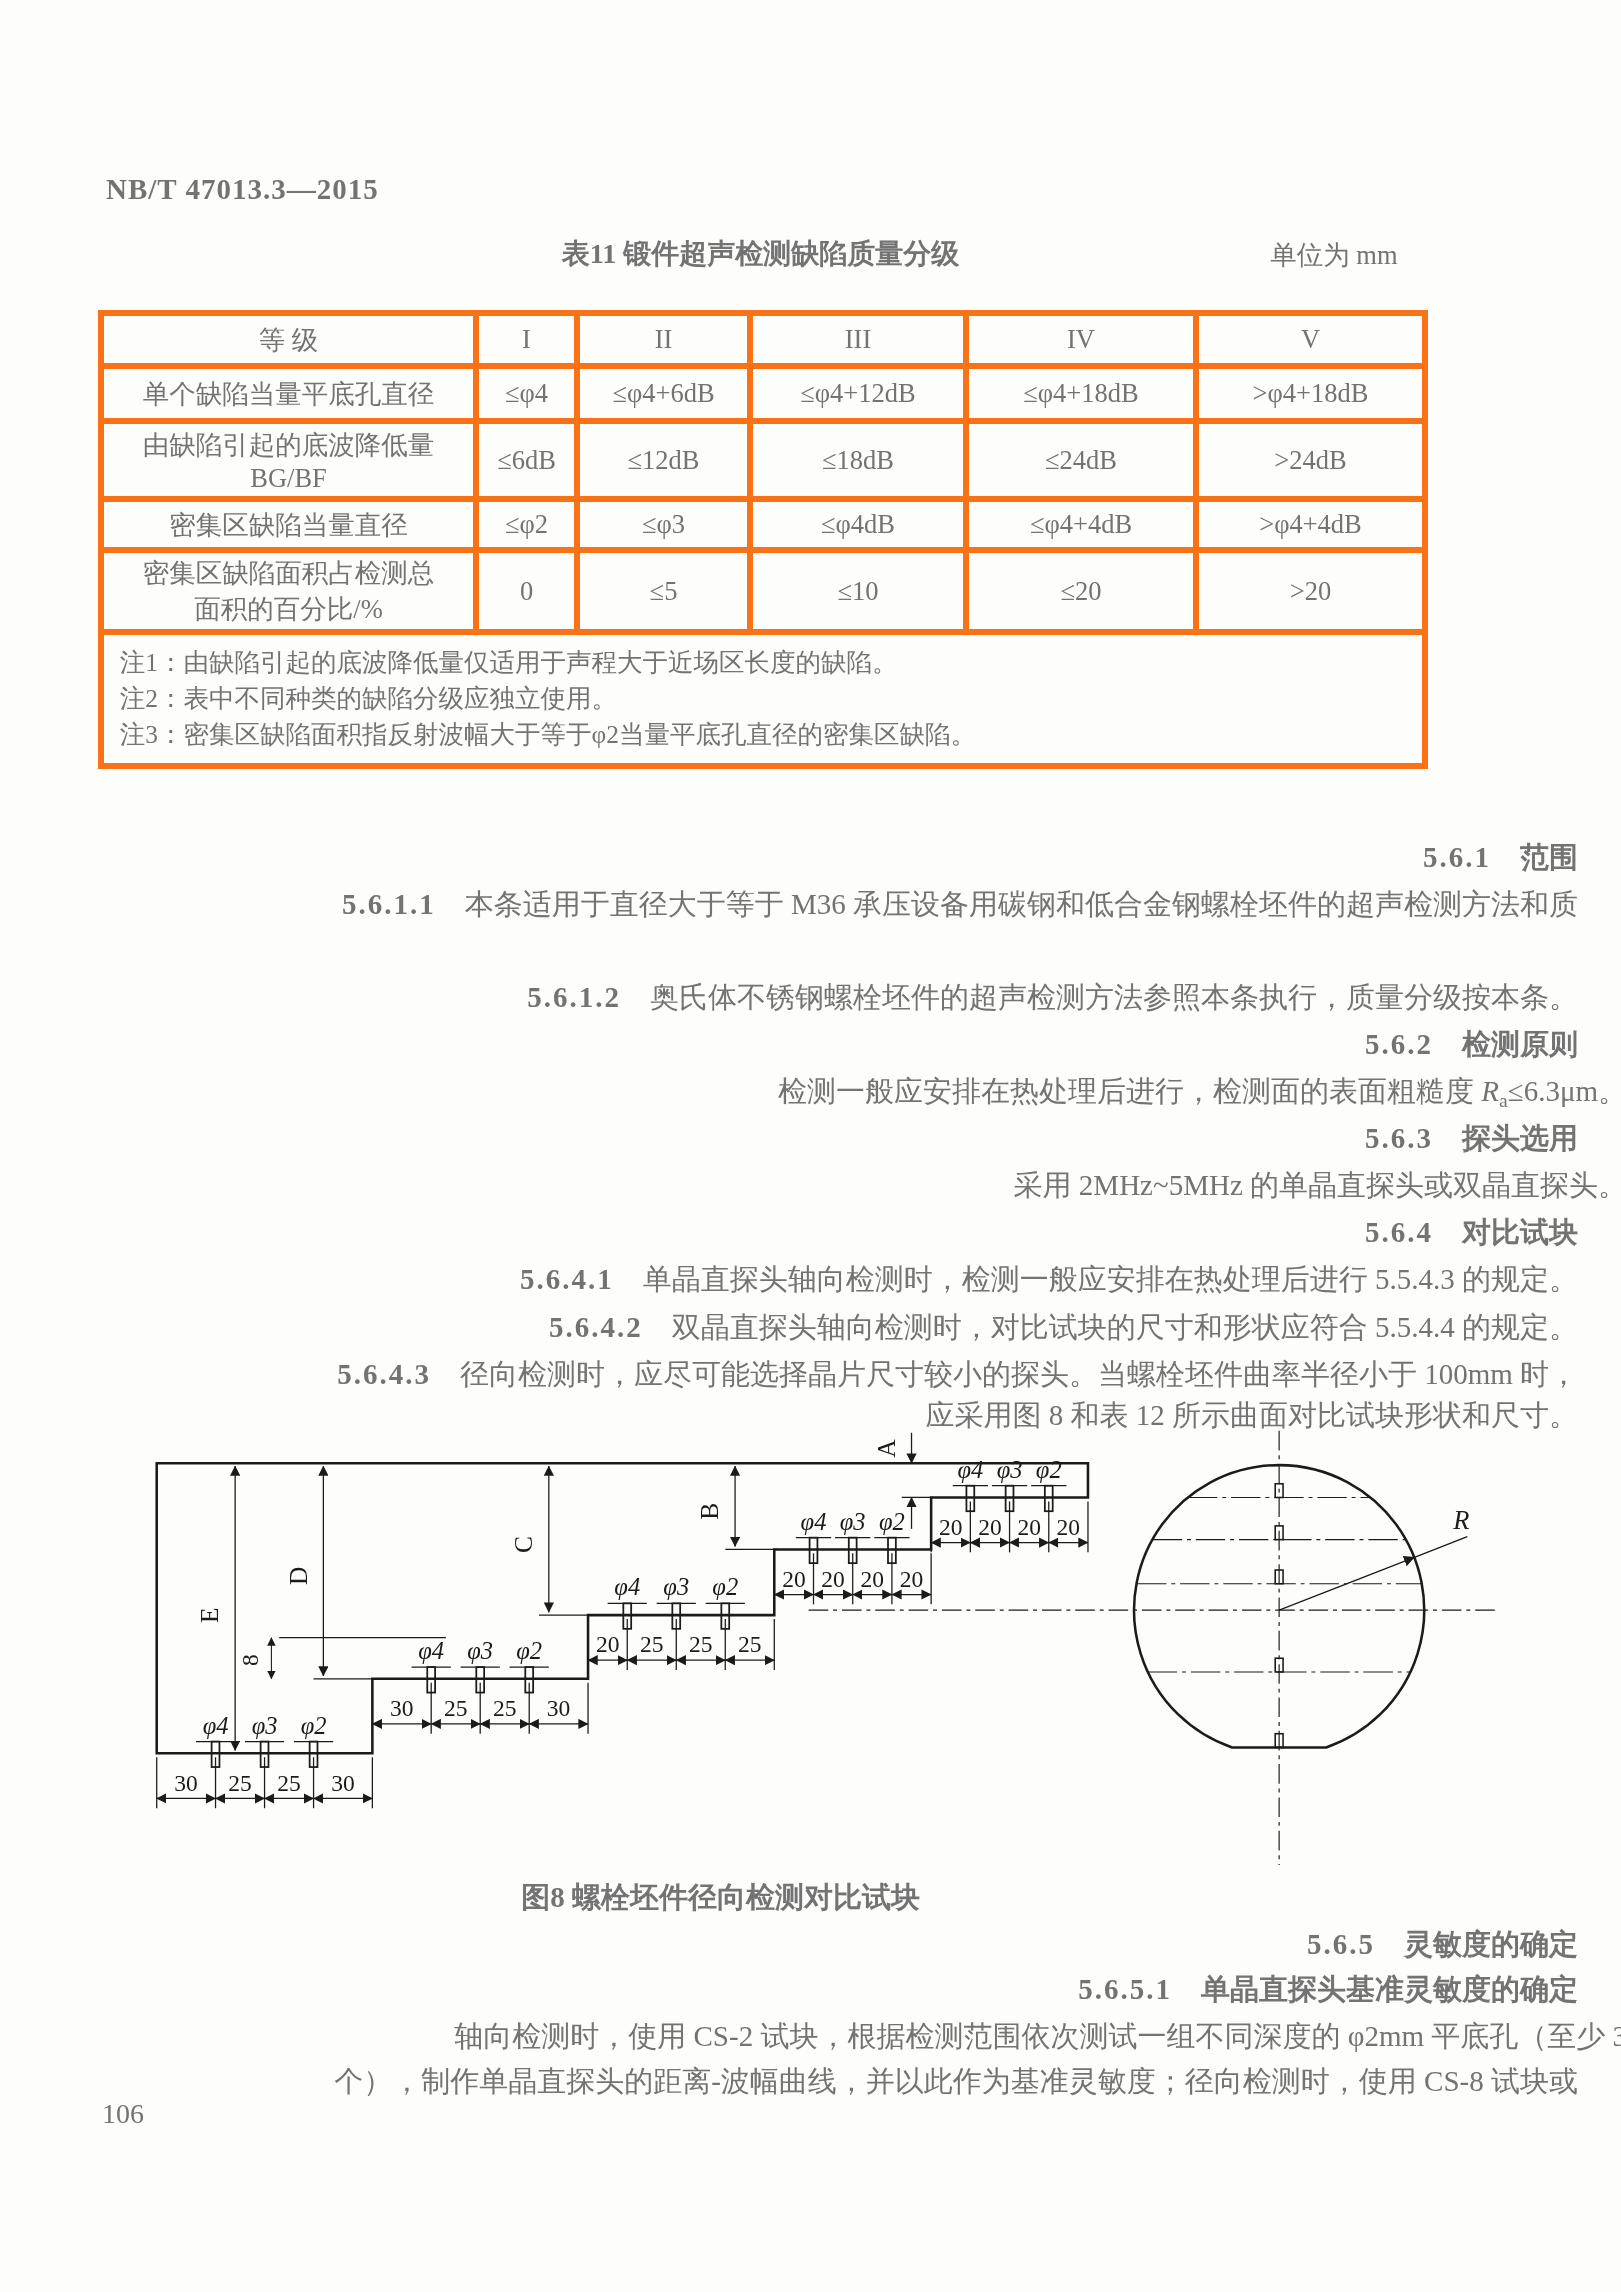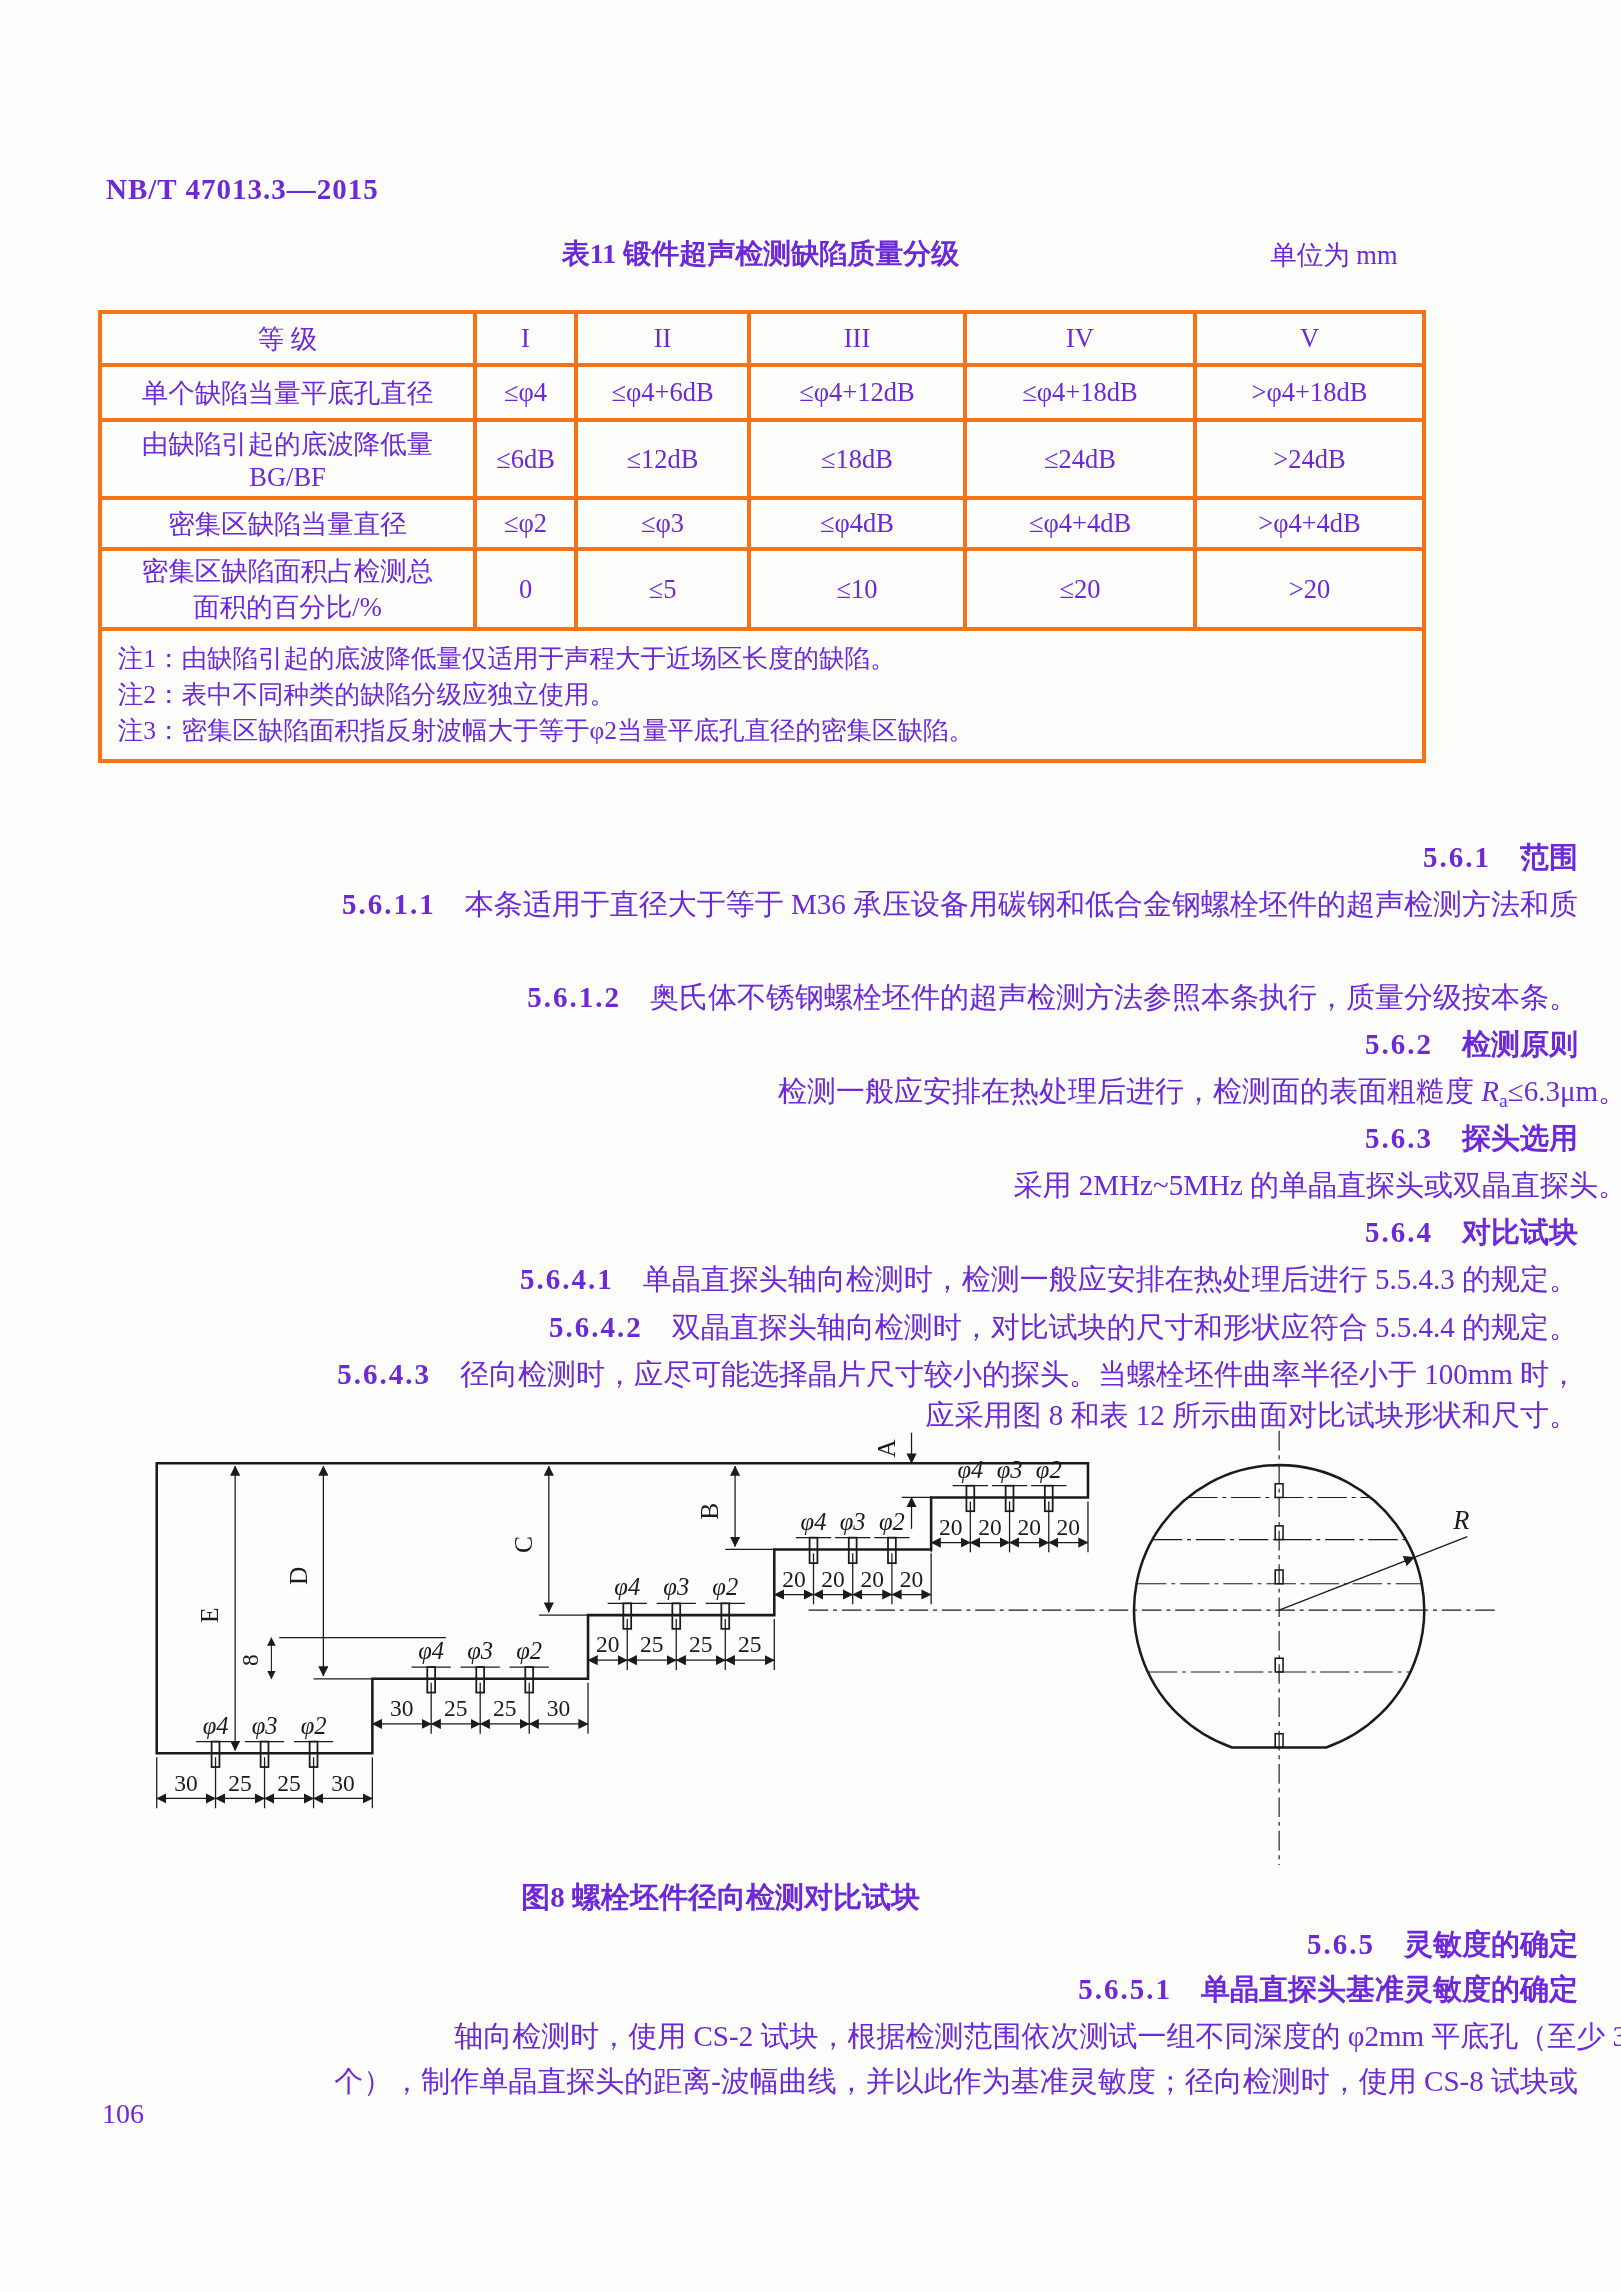--- a/index.html
+++ b/index.html
@@ -1,25 +1,25 @@
 <!DOCTYPE html>
 <html><head>
 <meta charset="utf-8">
 <style>
   html,body{margin:0;padding:0;background:#888;}
   .page{position:relative;width:1621px;height:2293px;background:#fdfdfb;
-        font-family:"Liberation Serif","DejaVu Serif",serif;color:#6d28d9;overflow:hidden;}
+        font-family:"Liberation Serif","DejaVu Serif",serif;color:#737373;overflow:hidden;}
   .abs{position:absolute;}
   .docnum{left:106px;top:173px;font-size:29px;font-weight:bold;letter-spacing:1px;}
   .ttrow{left:98px;top:235px;width:1325px;height:41px;}
   .ttitle{display:block;width:100%;text-align:center;font-weight:bold;font-size:28px;}
   .tunit{position:absolute;right:25.5px;top:2px;font-size:26.5px;font-weight:normal;}
   table.t11{position:absolute;left:98px;top:310px;border-collapse:collapse;table-layout:fixed;
             width:1325px;font-size:26.5px;border:2.9px solid #1b1b1b;}
-  .t11 td,.t11 th{border:4px solid #f97316;text-align:center;vertical-align:middle;
+  .t11 td,.t11 th{border:6px solid #f97316;text-align:center;vertical-align:middle;
                   padding:2px 3.9px;font-weight:normal;}
   .t11 thead th{border-bottom:2.9px solid #1b1b1b;}
   .t11 .notes-cell{text-align:left;padding:9.8px 7.8px 9.8px 15.7px;font-size:25.5px;}
   .note-line{line-height:36px;}
   .hlbox{left:83px;top:747px;border:2.9px solid #e8457e;box-shadow:0 0 0 2px #f7b9cf;
          padding:9.8px 25.5px 11.8px 19.6px;font-size:29px;font-weight:bold;white-space:nowrap;background:transparent;}
   .line{position:absolute;left:88px;width:1490px;font-size:29px;white-space:nowrap;text-align:right;}
   .cnum{font-weight:bold;margin-right:29px;letter-spacing:2px;}
   .bold{font-weight:bold;}
   .indent{padding-left:49px;}

